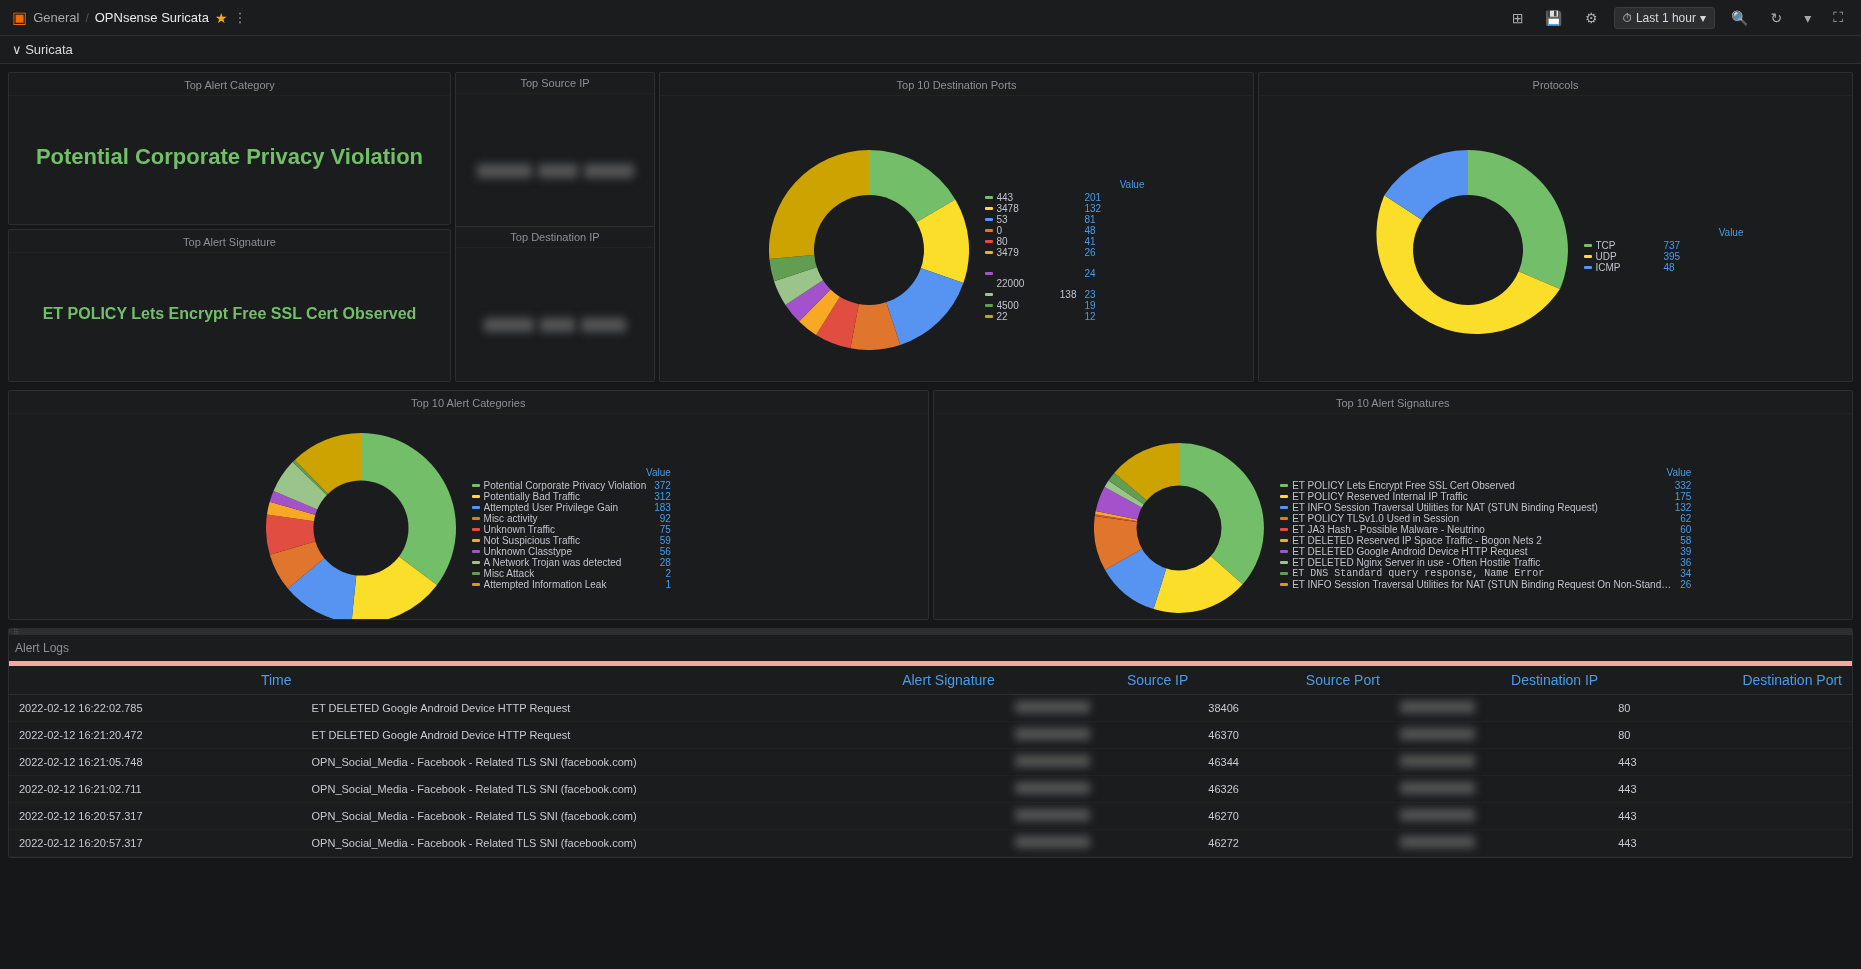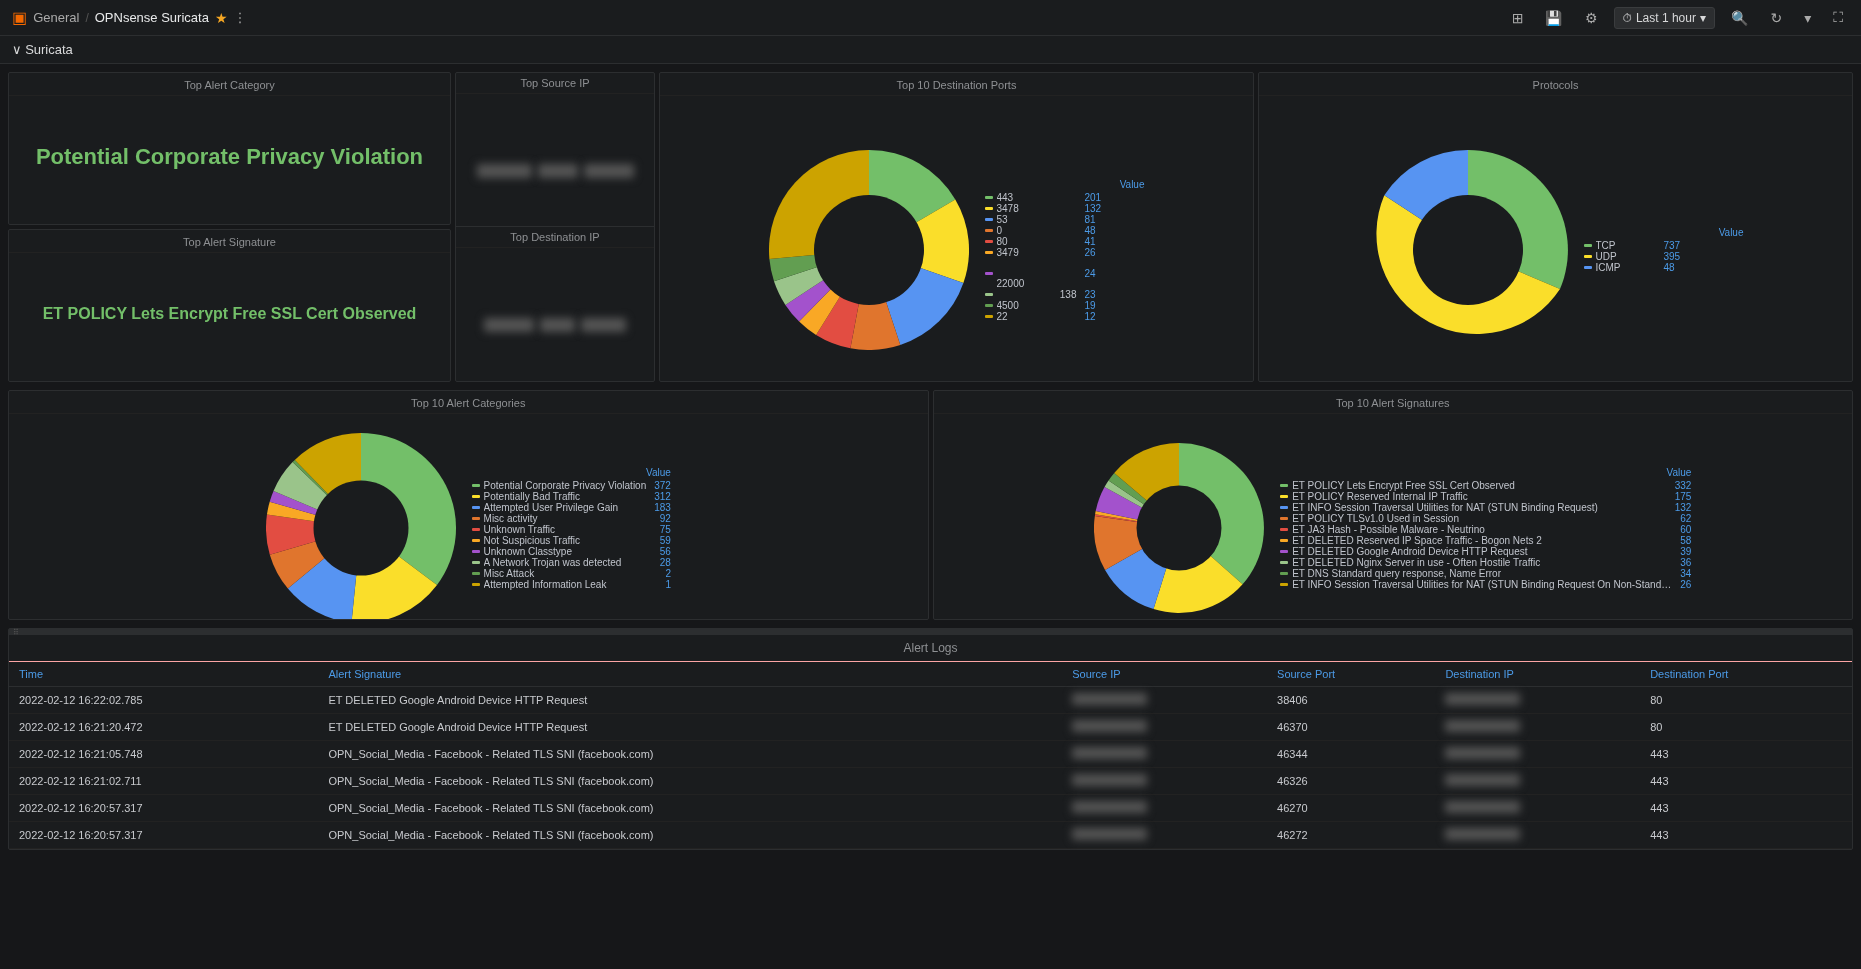--- a/index.html
+++ b/index.html
@@ -236,38 +236,38 @@
 
     .legend-header {
       color: #4c9be8;
       font-size: 10px;
       text-align: right;
       margin-bottom: 2px;
     }
 
     
     .alert-logs-header {
-      text-align: center;
+      text-align: left;
       padding: 6px;
       font-size: 12px;
       color: #8e9093;
-      border-bottom: 1px solid #fca5a5;
+      border-bottom: 5px solid #fca5a5;
     }
 
     .alert-table {
       width: 100%;
       border-collapse: collapse;
     }
 
     .alert-table thead th {
       color: #4c9be8;
-      font-size: 11px;
+      font-size: 14px;
       font-weight: normal;
       padding: 6px 10px;
-      text-align: left;
+      text-align: right;
       border-bottom: 1px solid #2c2e30;
     }
 
     .alert-table tbody tr {
       border-bottom: 1px solid #222;
     }
 
     .alert-table tbody td {
       padding: 6px 10px;
       font-size: 11px;
@@ -636,21 +636,21 @@
                 <span class="legend-label" style="max-width: 380px;">ET DELETED Google Android Device HTTP Request</span>
                 <span class="legend-value">39</span>
               </div>
               <div class="legend-item">
                 <div class="legend-dot" style="background-color: rgb(154, 196, 138);"></div>
                 <span class="legend-label" style="max-width: 380px;">ET DELETED Nginx Server in use - Often Hostile Traffic</span>
                 <span class="legend-value">36</span>
               </div>
               <div class="legend-item">
                 <div class="legend-dot" style="background-color: rgb(98, 158, 81);"></div>
-                <span class="legend-label" style="max-width: 380px;">ET DNS Standard query response, Name Error</span>
+                <span class="legend-label" style="max-width: 380px; font-family: Liberation Mono, monospace;">ET DNS Standard query response, Name Error</span>
                 <span class="legend-value">34</span>
               </div>
               <div class="legend-item">
                 <div class="legend-dot" style="background-color: rgb(204, 163, 0);"></div>
                 <span class="legend-label" style="max-width: 380px;">ET INFO Session Traversal Utilities for NAT (STUN Binding Request On Non-Standard High Port)</span>
                 <span class="legend-value">26</span>
               </div>
             </div>
         </div>
       </div>

